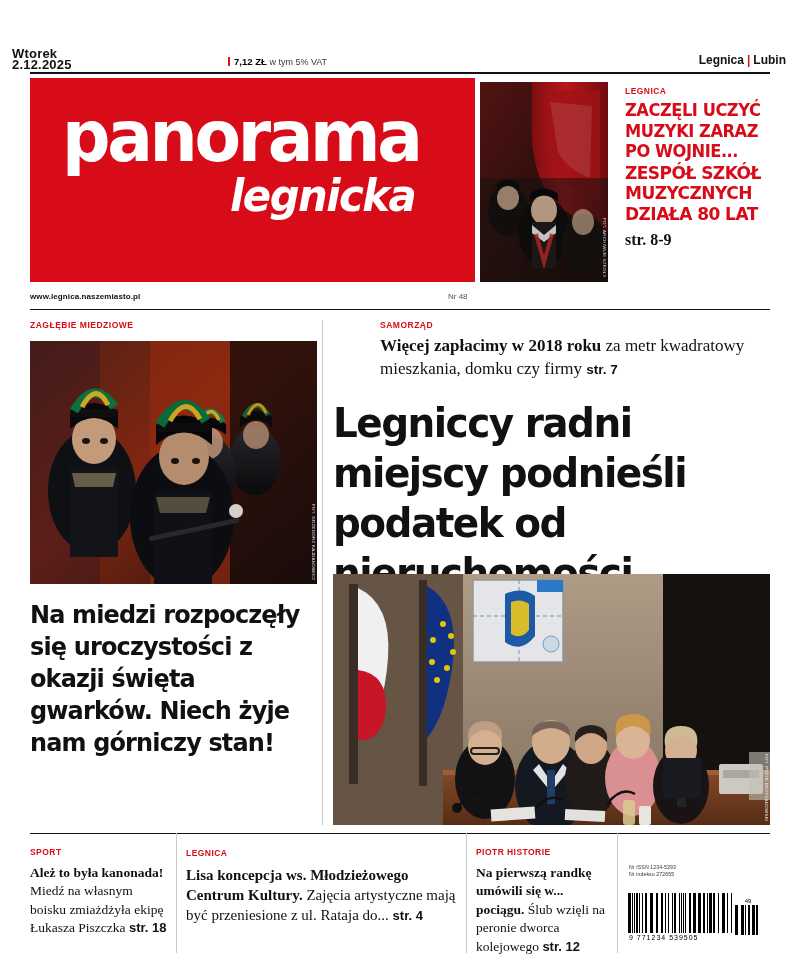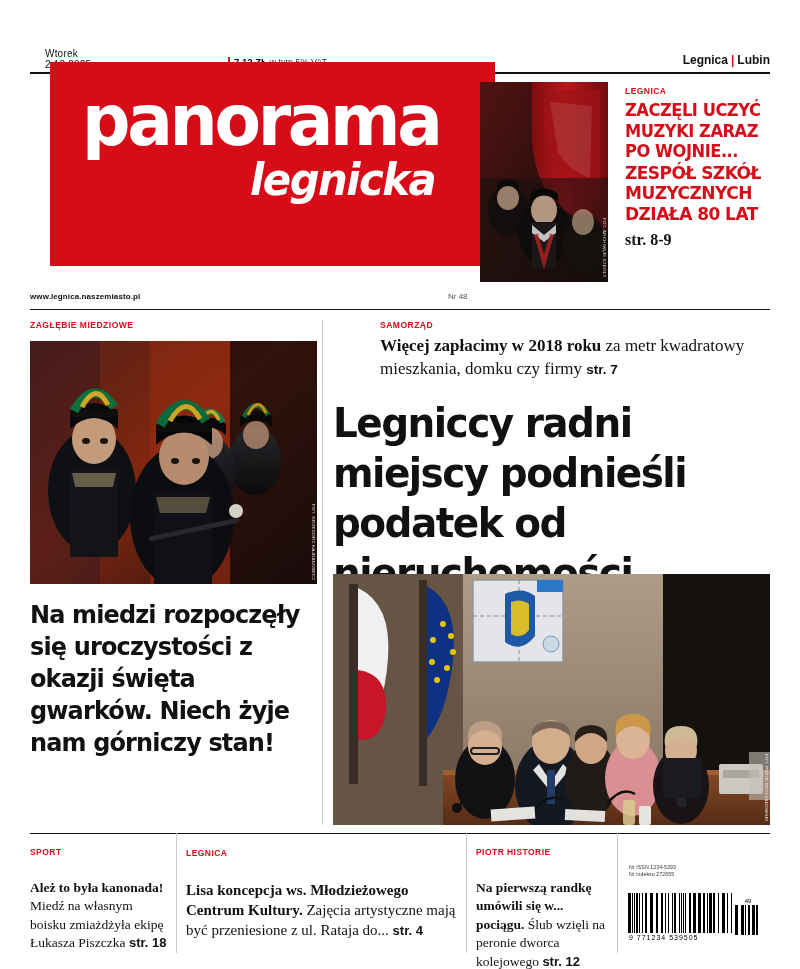--- a/index.html
+++ b/index.html
@@ -9,49 +9,48 @@
     font-family: "Liberation Sans", sans-serif;
     overflow: hidden;
   }
   .page { position: relative; width: 800px; height: 969px; background:#fff; }
 
   
   .topbar {
     position: absolute; left: 0; top: 0; width: 800px; height: 78px;
   }
   .date-block {
-    position: absolute; left: 45px; top: 48px;
-    font-size: 10px; font-weight: normal; line-height: 11px;
+    position: absolute; left: 12px; top: 48px;
+    font-size: 13px; font-weight: bold; line-height: 11px;
     letter-spacing: .2px; color: #111;
   }
   .price-block {
     position: absolute; left: 228px; top: 56px;
     font-size: 9.5px; color: #222; white-space: nowrap;
   }
   .price-rule {
     display:inline-block; width:2px; height:9px; background:#d81317;
     vertical-align:-1px; margin-right:4px;
   }
   .price-bold { font-weight: bold; color:#000; }
   .price-light { font-weight: normal; color:#3a3a3a; font-size:9px; }
   .edition {
-    position: absolute; right: 30px; top: 53px;
+    position: absolute; right: 14px; top: 53px;
     font-size: 12px; font-weight: bold; color:#111; white-space:nowrap;
   }
   .edition .sep { color:#d81317; font-weight:bold; margin:0 3px; }
   .topline {
     position:absolute; left: 30px; top: 72px; width: 740px; height:2px;
     background:#111;
   }
 
   
   .masthead {
-    position:absolute; left:30px; top:62px; width:445px; height:204px;
+    position:absolute; left:30px; top:78px; width:445px; height:204px;
     background:#d80c18;
-    margin-left:20px;
   }
   .logo-main {
     position:absolute; left:32px; top:22px;
     font-family:"DejaVu Sans", sans-serif;
     font-weight:bold; font-size:72px; line-height:72px; color:#fff;
     letter-spacing:-3.5px;
     transform: scaleX(0.94);
     transform-origin: left top;
   }
   .logo-sub {
@@ -176,21 +175,21 @@
   .vrule-b3 { position:absolute; left:617px; top:833px; width:1px; height:120px; background:#c9c9c9; }
 
   .brief {
     position:absolute; top:843px;
     font-family:"Liberation Serif", serif;
     font-size:13.5px; line-height:18.5px; color:#111;
   }
   .brief .k {
     font-family:"Liberation Sans", sans-serif;
     font-size:8.5px; font-weight:bold; color:#d80c18; letter-spacing:.45px;
-    display:block; margin-bottom:17px;
+    display:block; margin-bottom:2px;
   }
   .brief b { font-weight:bold; }
   .brief .pg { font-family:"Liberation Sans", sans-serif; font-weight:bold; font-size:13px; }
 
   .brief-sport  { left:30px;  width:140px; }
   .brief-legnica{ left:186px; width:272px; font-size:15px; line-height:20px; }
   .brief-histor { left:476px; width:134px; }
 
   
   .issn {

